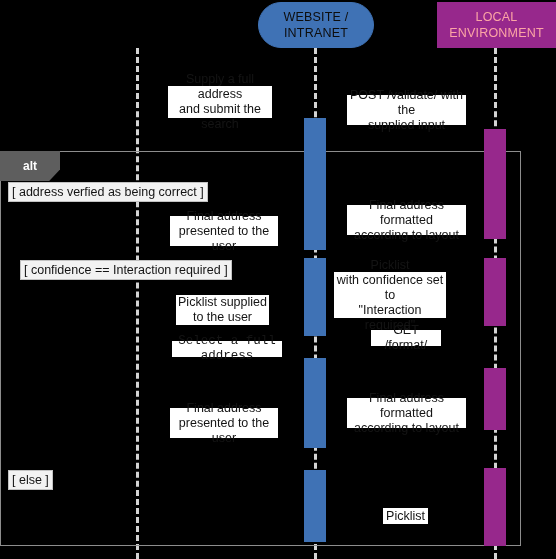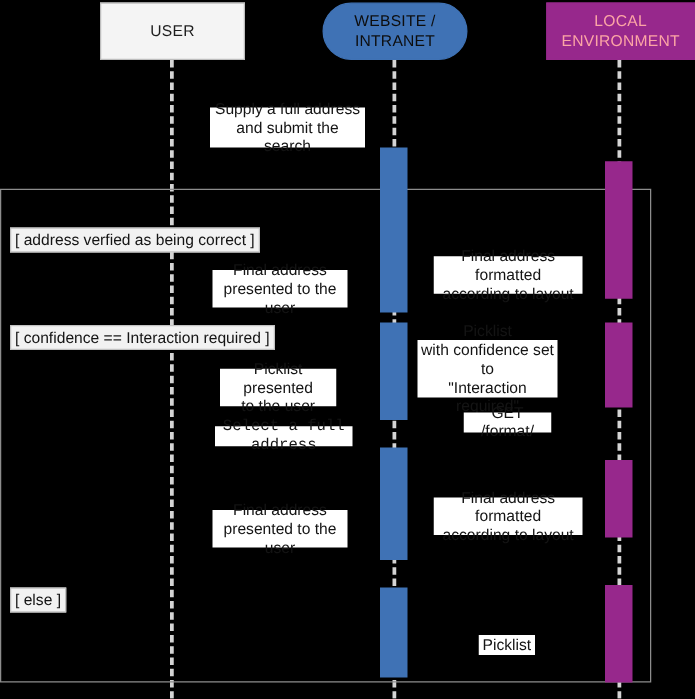--- a/index.html
+++ b/index.html
@@ -115,68 +115,70 @@
 </head>
 <body>
 
 <div id="diagram">
 
   <div class="lifeline" style="left:136px; top:48px; height:511px;"></div>
   <div class="lifeline" style="left:314px; top:48px; height:511px;"></div>
   <div class="lifeline" style="left:494px; top:48px; height:511px;"></div>
 
   <div class="frame" style="left:0px; top:151px; width:521px; height:395px;"></div>
+  <div class="frame-label" style="left:0px; top:151px; width:60px; height:30px;">
+    <span>alt</span>
+  </div>
 
   <div class="activation blue" style="left:304px; top:118px; width:22px; height:132px;"></div>
   <div class="activation blue" style="left:304px; top:258px; width:22px; height:78px;"></div>
   <div class="activation blue" style="left:304px; top:358px; width:22px; height:90px;"></div>
   <div class="activation blue" style="left:304px; top:470px; width:22px; height:72px;"></div>
 
   <div class="activation magenta" style="left:484px; top:129px; width:22px; height:110px;"></div>
   <div class="activation magenta" style="left:484px; top:258px; width:22px; height:68px;"></div>
   <div class="activation magenta" style="left:484px; top:368px; width:22px; height:62px;"></div>
   <div class="activation magenta" style="left:484px; top:468px; width:22px; height:78px;"></div>
 
-  <div class="participant user" style="left:80px; top:2px; width:116px; height:46px;">
-    <span>USER</span>
-  </div>
   <div class="participant website" style="left:258px; top:2px; width:116px; height:46px;">
     <span>WEBSITE /
 INTRANET</span>
   </div>
   <div class="participant local" style="left:437px; top:2px; width:119px; height:46px;">
     <span>LOCAL
 ENVIRONMENT</span>
   </div>
 
   <div class="guard" style="left:8px; top:182px;">
     <span>[ address verfied as being correct ]</span>
   </div>
-  <div class="guard" style="left:8px; top:260px;">
+  <div class="guard" style="left:20px; top:260px;">
     <span>[ confidence == Interaction required ]</span>
   </div>
   <div class="guard" style="left:8px; top:470px;text-align:center;">
     <span>[ else ]</span>
   </div>
 
-  <div class="msg" style="left:168px; top:86px; width:124px; height:32px;">Supply a full address
+  <div class="msg" style="left:168px; top:86px; width:104px; height:32px;">Supply a full address
 and submit the search</div>
 
+  <div class="msg" style="left:347px; top:95px; width:119px; height:30px;">POST /validate/ with the
+supplied input</div>
 
   <div class="msg" style="left:347px; top:205px; width:119px; height:30px;">Final address formatted
 according to layout</div>
 
   <div class="msg" style="left:170px; top:216px; width:108px; height:30px;">Final address
 presented to the user</div>
 
   <div class="msg" style="left:334px; top:272px; width:112px; height:46px;">Picklist
 with confidence set to
 "Interaction required"</div>
 
-  <div class="msg" style="left:176px; top:295px; width:93px; height:30px;">Picklist presented
+  <div class="msg" style="left:176px; top:295px; width:93px; height:30px;">Picklist supplied
 to the user</div>
 
   <div class="msg" style="left:172px; top:341px; width:110px; height:16px;font-family:Liberation Mono, monospace;">Select a full address</div>
 
   <div class="msg" style="left:371px; top:330px; width:70px; height:16px;">GET /format/</div>
 
   <div class="msg" style="left:347px; top:398px; width:119px; height:30px;">Final address formatted
 according to layout</div>
 
   <div class="msg" style="left:170px; top:408px; width:108px; height:30px;">Final address

